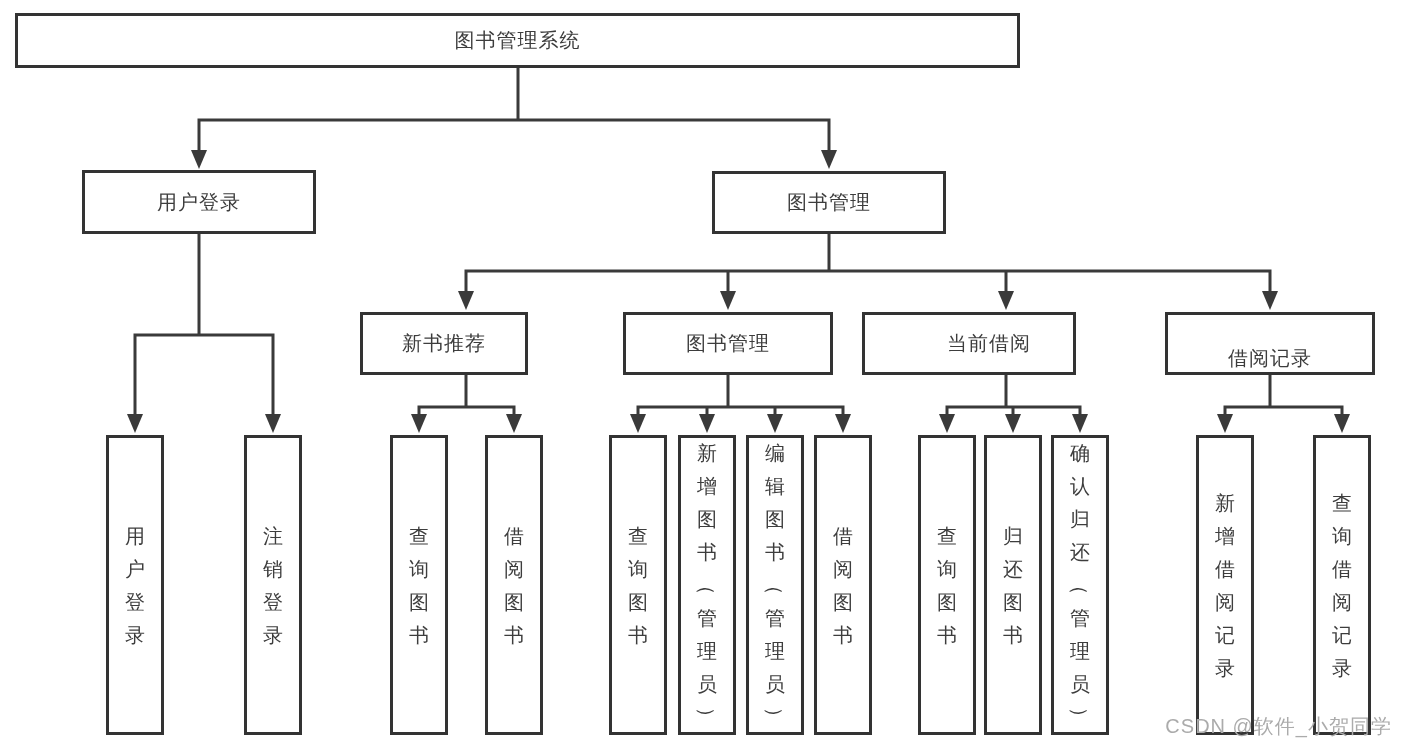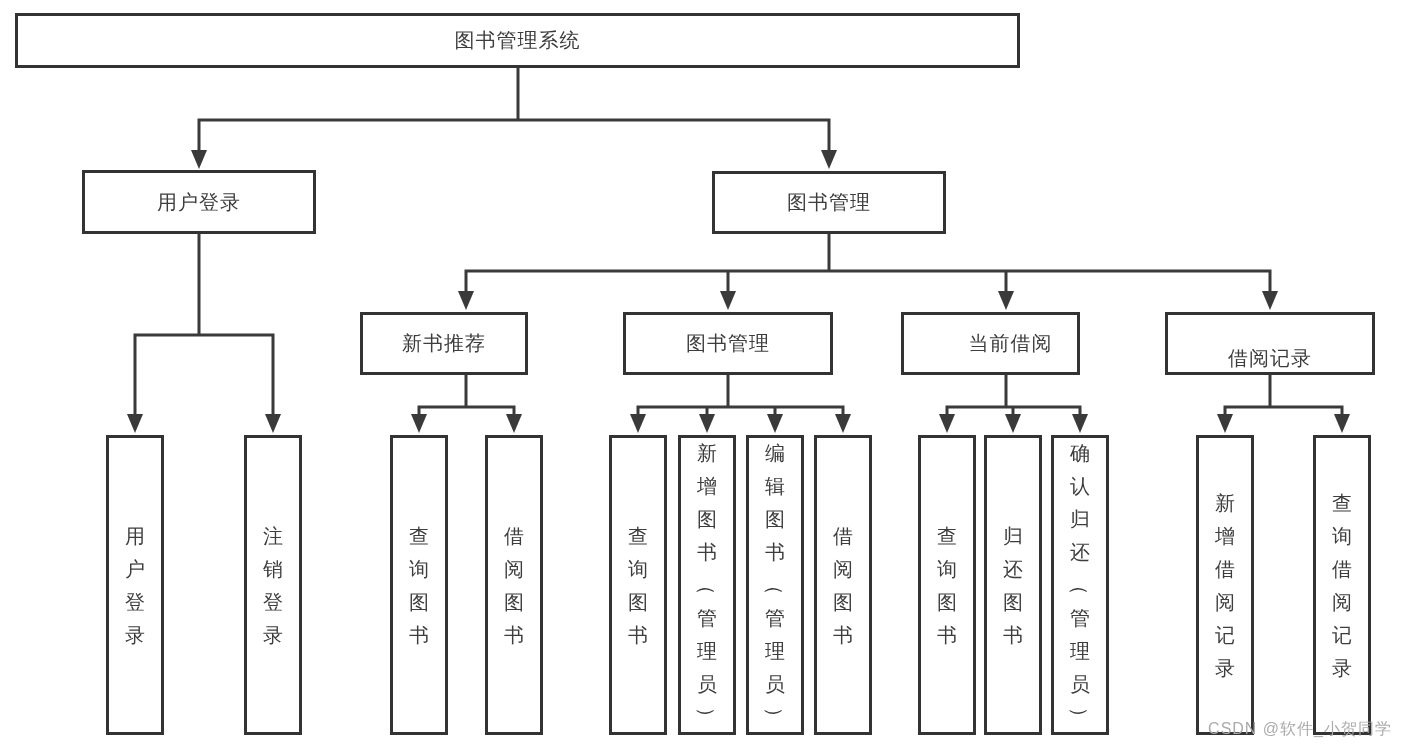--- a/index.html
+++ b/index.html
@@ -55,21 +55,21 @@
     display: block;
     line-height: 1;
   }
   .vtext span.rot {
     transform: rotate(90deg);
   }
   .watermark {
     position: absolute;
     right: 13px;
     bottom: 7px;
-    font-size: 16px;
+    font-size: 20px;
     color: #ababab;
     letter-spacing: 1px;
     white-space: nowrap;
     z-index: 5;
   }
 </style>
 </head>
 <body>
 
 <div class="canvas">
@@ -142,21 +142,21 @@
   <div class="box hbox" style="left:712px; top:171px; width:234px; height:63px;">
     <span>图书管理</span>
   </div>
 
   <div class="box hbox" style="left:360px; top:312px; width:168px; height:63px;">
     <span>新书推荐</span>
   </div>
   <div class="box hbox" style="left:623px; top:312px; width:210px; height:63px;">
     <span>图书管理</span>
   </div>
-  <div class="box hbox" style="left:901px; top:312px; width:179px; height:63px;padding-left:40px;">
+  <div class="box hbox" style="left:862px; top:312px; width:214px; height:63px;padding-left:40px;">
     <span>当前借阅</span>
   </div>
   <div class="box hbox" style="left:1165px; top:312px; width:210px; height:63px;align-items:flex-end;">
     <span>借阅记录</span>
   </div>
 
   <div class="box leaf" style="left:106px;">
     <span class="vtext">
         <span>用</span>
         <span>户</span>

